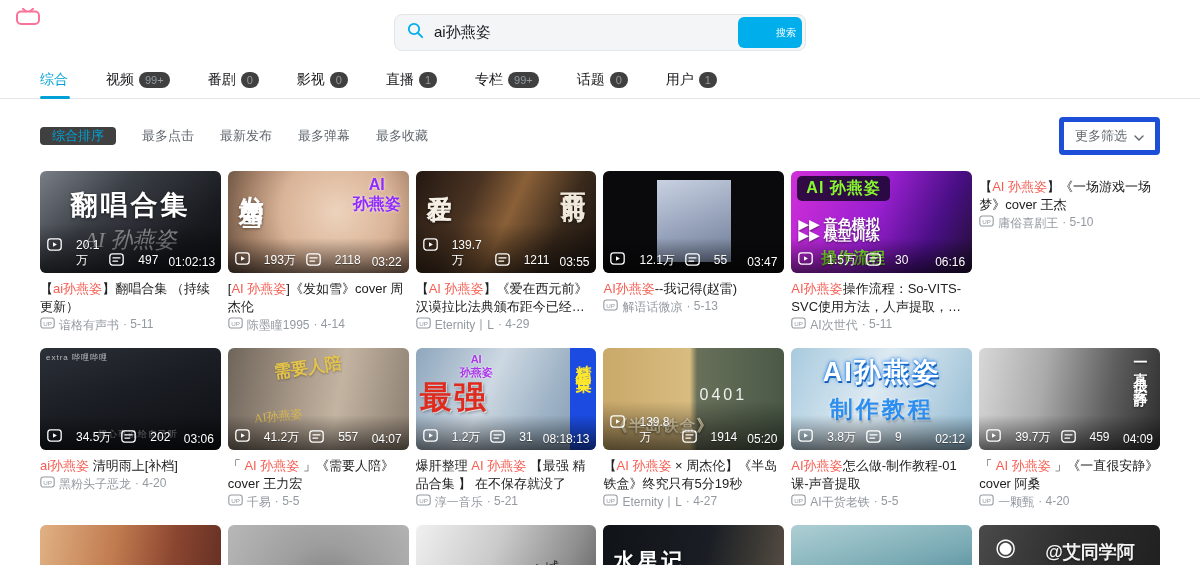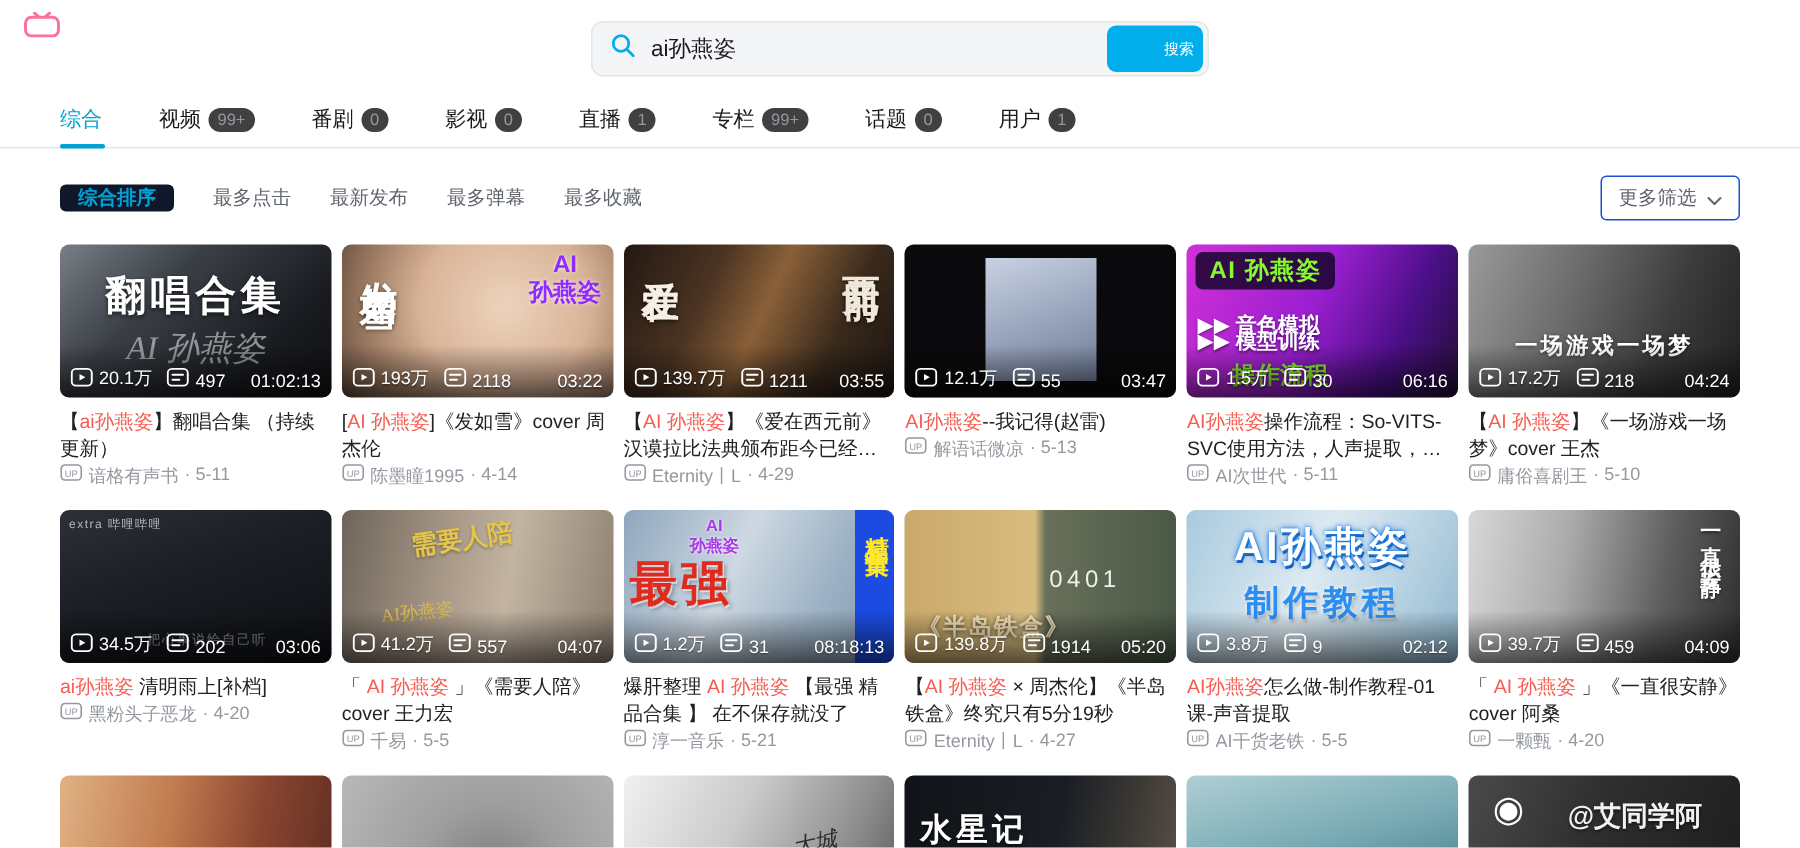--- a/index.html
+++ b/index.html
@@ -43,24 +43,24 @@
   }
   .tab.active { color:var(--tab-active,#00a1d6); }
   .tab.active::after {
     content:""; position:absolute; left:0; bottom:-1px; width:30px; height:3px;
     border-radius:2px; background:var(--tab-active,#00a1d6);
   }
   
   .filter-row { display:flex; align-items:center; margin:18px 40px 16px; }
   .sorts { display:flex; align-items:center; gap:26px; }
   .sort { font-size:13px; color:#61666d; cursor:pointer; padding:5px 0; border-radius:4px; }
-  .sort.active { background:#0f172a; color:var(--tab-active,#00a1d6); padding:0 12px;font-weight:bold; }
+  .sort.active { background:#404040; color:var(--tab-active,#00a1d6); padding:0 12px; }
   .more-filter {
     margin-left:auto; display:flex; align-items:center; gap:7px;
-    border:1px solid #1d4ed8; border-radius:4px; background:#fff;
+    border:5px solid #1d4ed8; border-radius:4px; background:#fff;
     padding:5px 11px; font-size:13px; color:#61666d; cursor:pointer; font-family:inherit;
   }
   
   .grid {
     display:grid; grid-template-columns:repeat(6,1fr);
     column-gap:7px; row-gap:14px; margin:0 40px;
   }
   .card { cursor:pointer; }
   .thumb {
     position:relative; height:102px; border-radius:6px; overflow:hidden;
@@ -68,21 +68,21 @@
   }
   .labels, .tl { pointer-events:none; }
   .tl { position:absolute; white-space:pre-line; z-index:1; }
   .stats {
     position:absolute; left:0; right:0; bottom:0; z-index:2;
     display:flex; align-items:flex-end; gap:10px;
     padding:14px 7px 4px; color:#fff; font-size:12px;
     background:linear-gradient(transparent, rgba(0,0,0,.6));
     text-shadow:0 1px 1px rgba(0,0,0,.4);
   }
-  .stat { display:flex; align-items:flex-end; gap:4px; }
+  .stat { display:flex; align-items:flex-start; gap:14px; }
   .duration { margin-left:auto; }
   .title {
     margin-top:7px; font-size:13px; line-height:18px; max-height:36px;
     overflow:hidden; display:-webkit-box; -webkit-line-clamp:2;
     -webkit-box-orient:vertical; color:#212121;
   }
   .title .hl { color:var(--highlight,#f65c51); }
   .uploader {
     margin-top:1px; display:flex; align-items:flex-start; gap:4px;
     font-size:12px; color:#9499a0;
@@ -390,46 +390,20 @@
         <svg width="15" height="12" viewBox="0 0 18 14">
           <rect x="1" y="1" width="16" height="12" rx="3" fill="none" stroke="#9499a0" stroke-width="1.3"></rect>
           <text x="9" y="10.2" text-anchor="middle" font-size="7.5" fill="#9499a0">UP</text>
         </svg>
       </span>
       <span class="up-name">AI次世代</span>
       <span class="up-date"> · 5-11</span>
     </div>
   </div>
     <div class="card">
-    <div class="thumb" style="background: linear-gradient(110deg, rgb(154, 154, 154) 0%, rgb(110, 110, 110) 35%, rgb(60, 60, 60) 70%, rgb(32, 32, 32) 100%);">
-      <div class="labels">
-          <span class="tl c6a">一场游戏一场梦</span>
-        </div>
-      <div class="stats">
-        <span class="stat">
-          <span>
-            <svg width="15" height="13" viewBox="0 0 16 14">
-              <rect x="0.8" y="1" width="14.4" height="12" rx="3" fill="none" stroke="#fff" stroke-width="1.4"></rect>
-              <path d="M6.4 4.6 v4.8 l4.2 -2.4 z" fill="#fff"></path>
-            </svg>
-          </span>
-          <span class="views">17.2万</span>
-        </span>
-        <span class="stat">
-          <span>
-            <svg width="15" height="13" viewBox="0 0 16 14">
-              <rect x="0.8" y="1" width="14.4" height="12" rx="3" fill="none" stroke="#fff" stroke-width="1.4"></rect>
-              <path d="M4.2 5.2 h7.6 M4.2 8.8 h5" stroke="#fff" stroke-width="1.4" stroke-linecap="round"></path>
-            </svg>
-          </span>
-          <span class="danmaku-count-value">218</span>
-        </span>
-        <span class="duration">04:24</span>
-      </div>
-    </div>
     <div class="title"><span>【</span><span class="hl">AI 孙燕姿</span><span>】《一场游戏一场梦》cover 王杰</span></div>
     <div class="uploader">
       <span>
         <svg width="15" height="12" viewBox="0 0 18 14">
           <rect x="1" y="1" width="16" height="12" rx="3" fill="none" stroke="#9499a0" stroke-width="1.3"></rect>
           <text x="9" y="10.2" text-anchor="middle" font-size="7.5" fill="#9499a0">UP</text>
         </svg>
       </span>
       <span class="up-name">庸俗喜剧王</span>
       <span class="up-date"> · 5-10</span>

